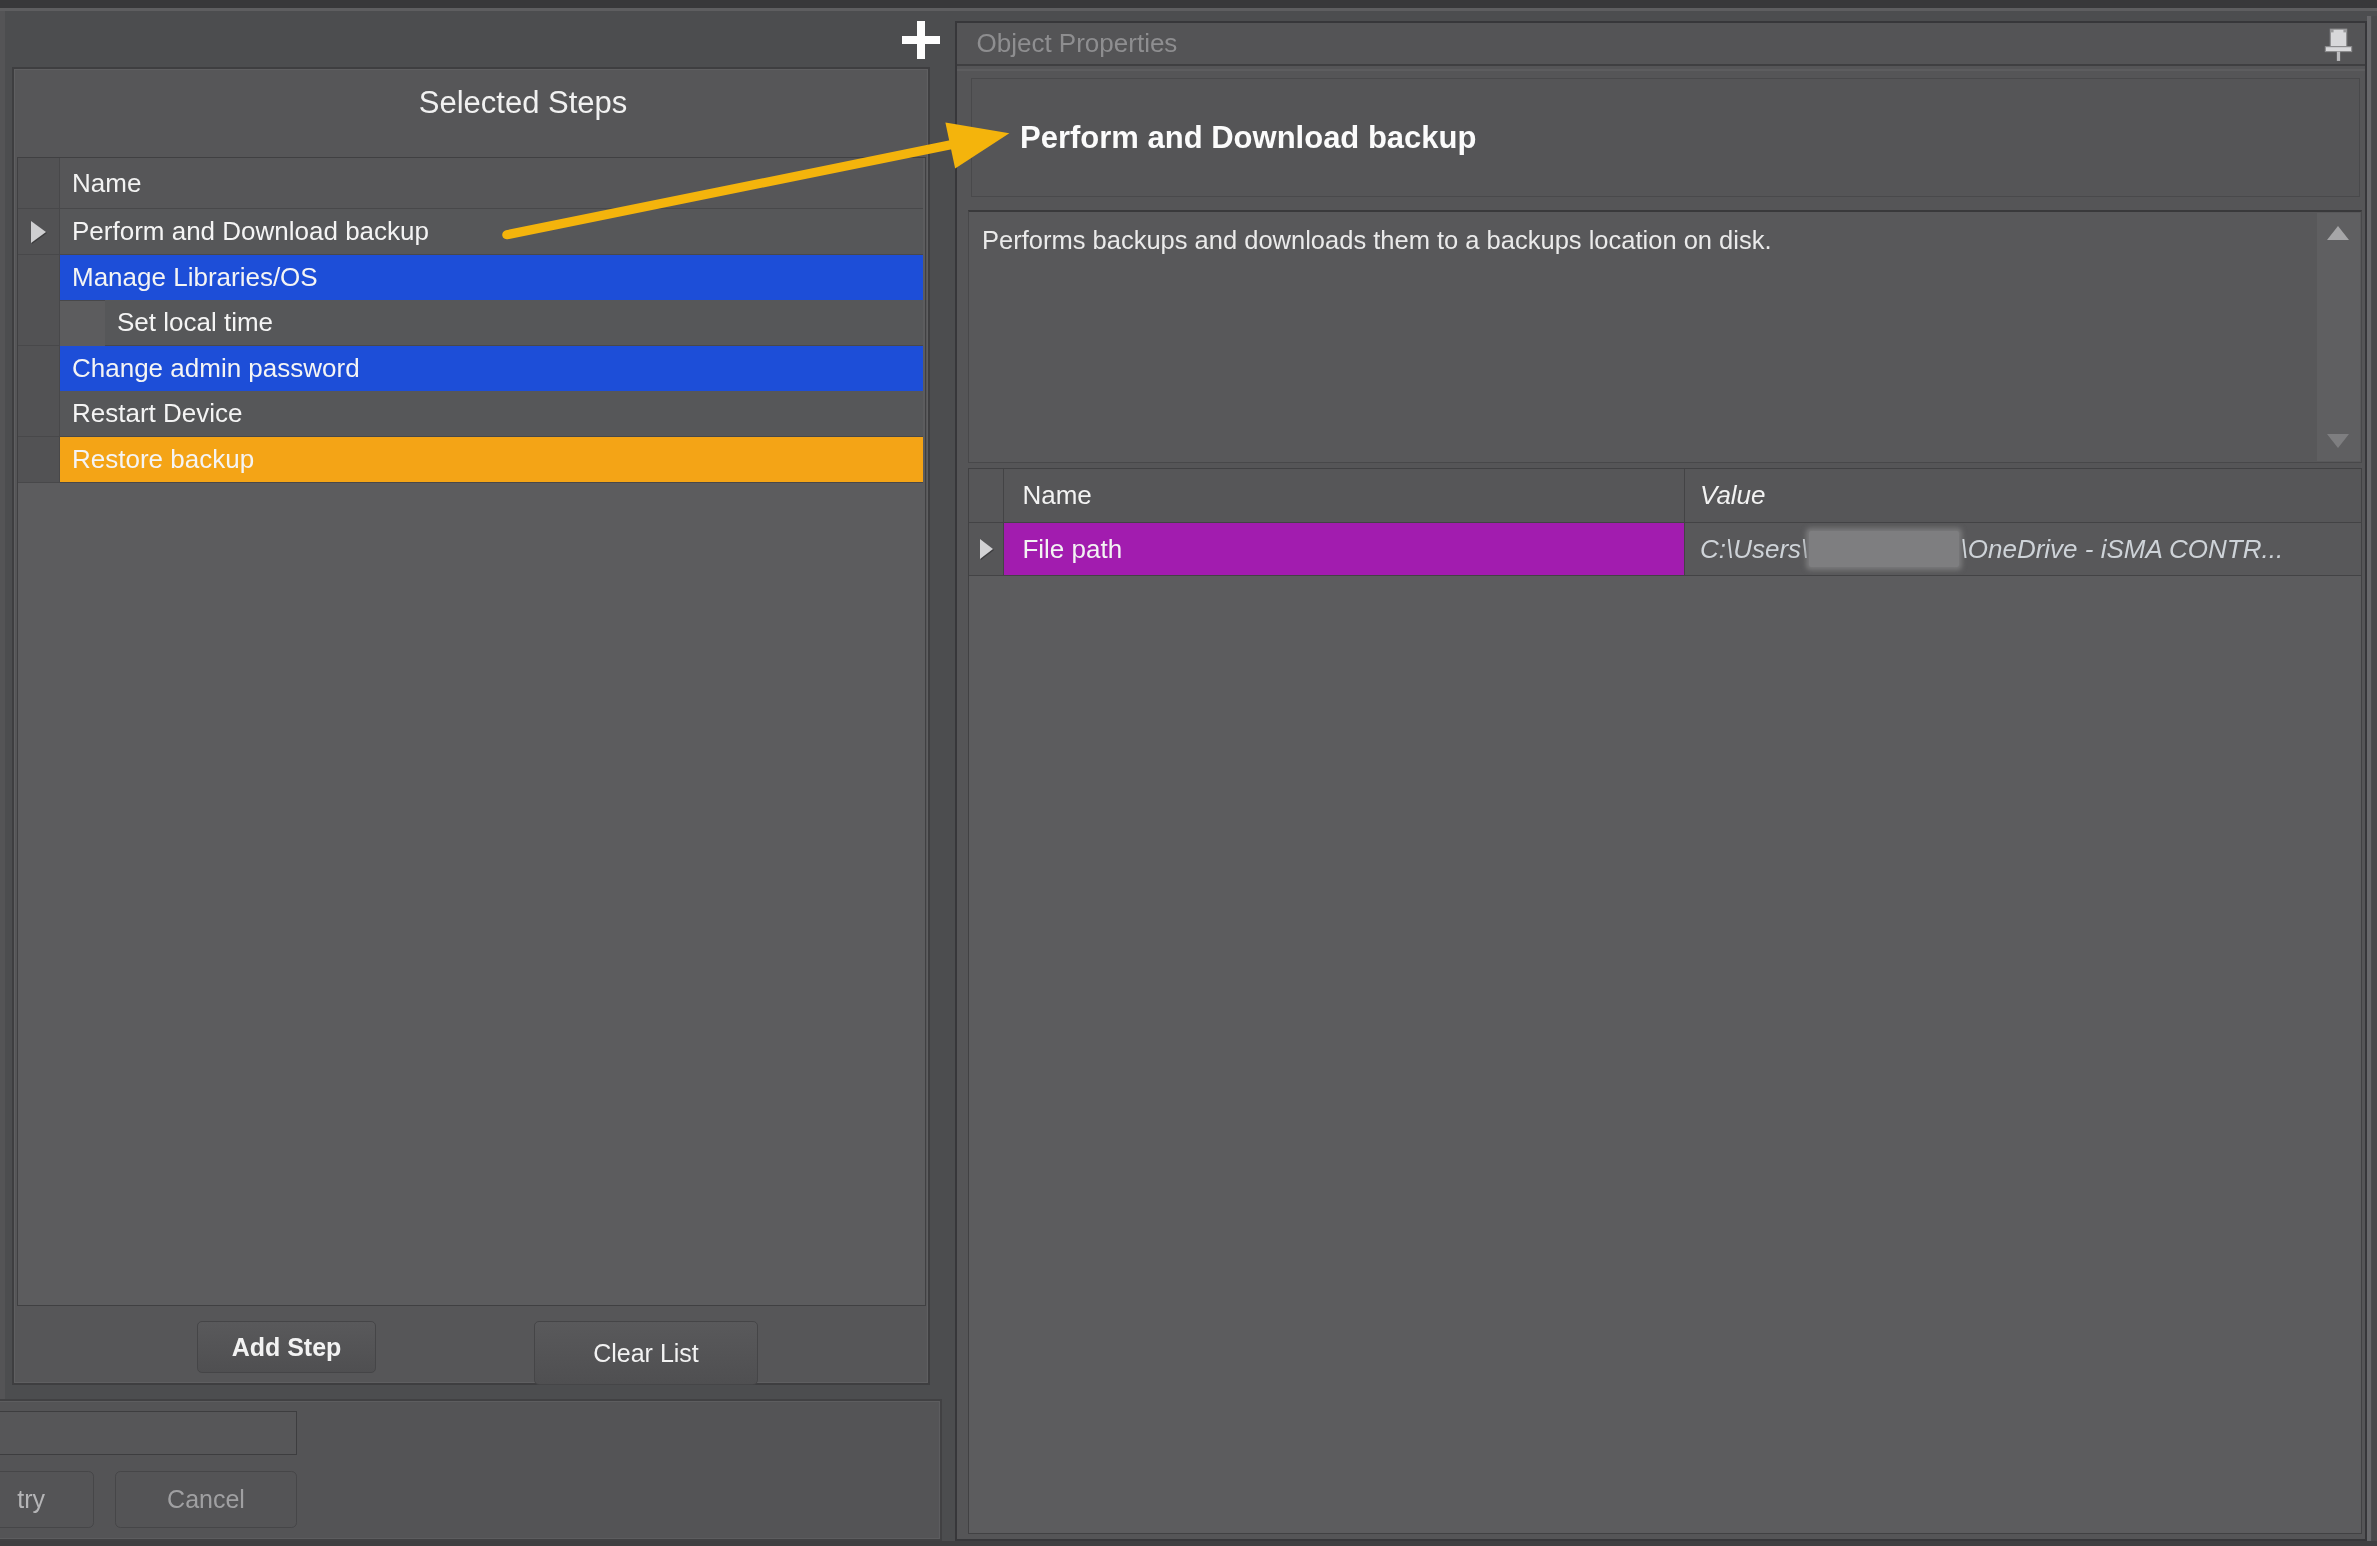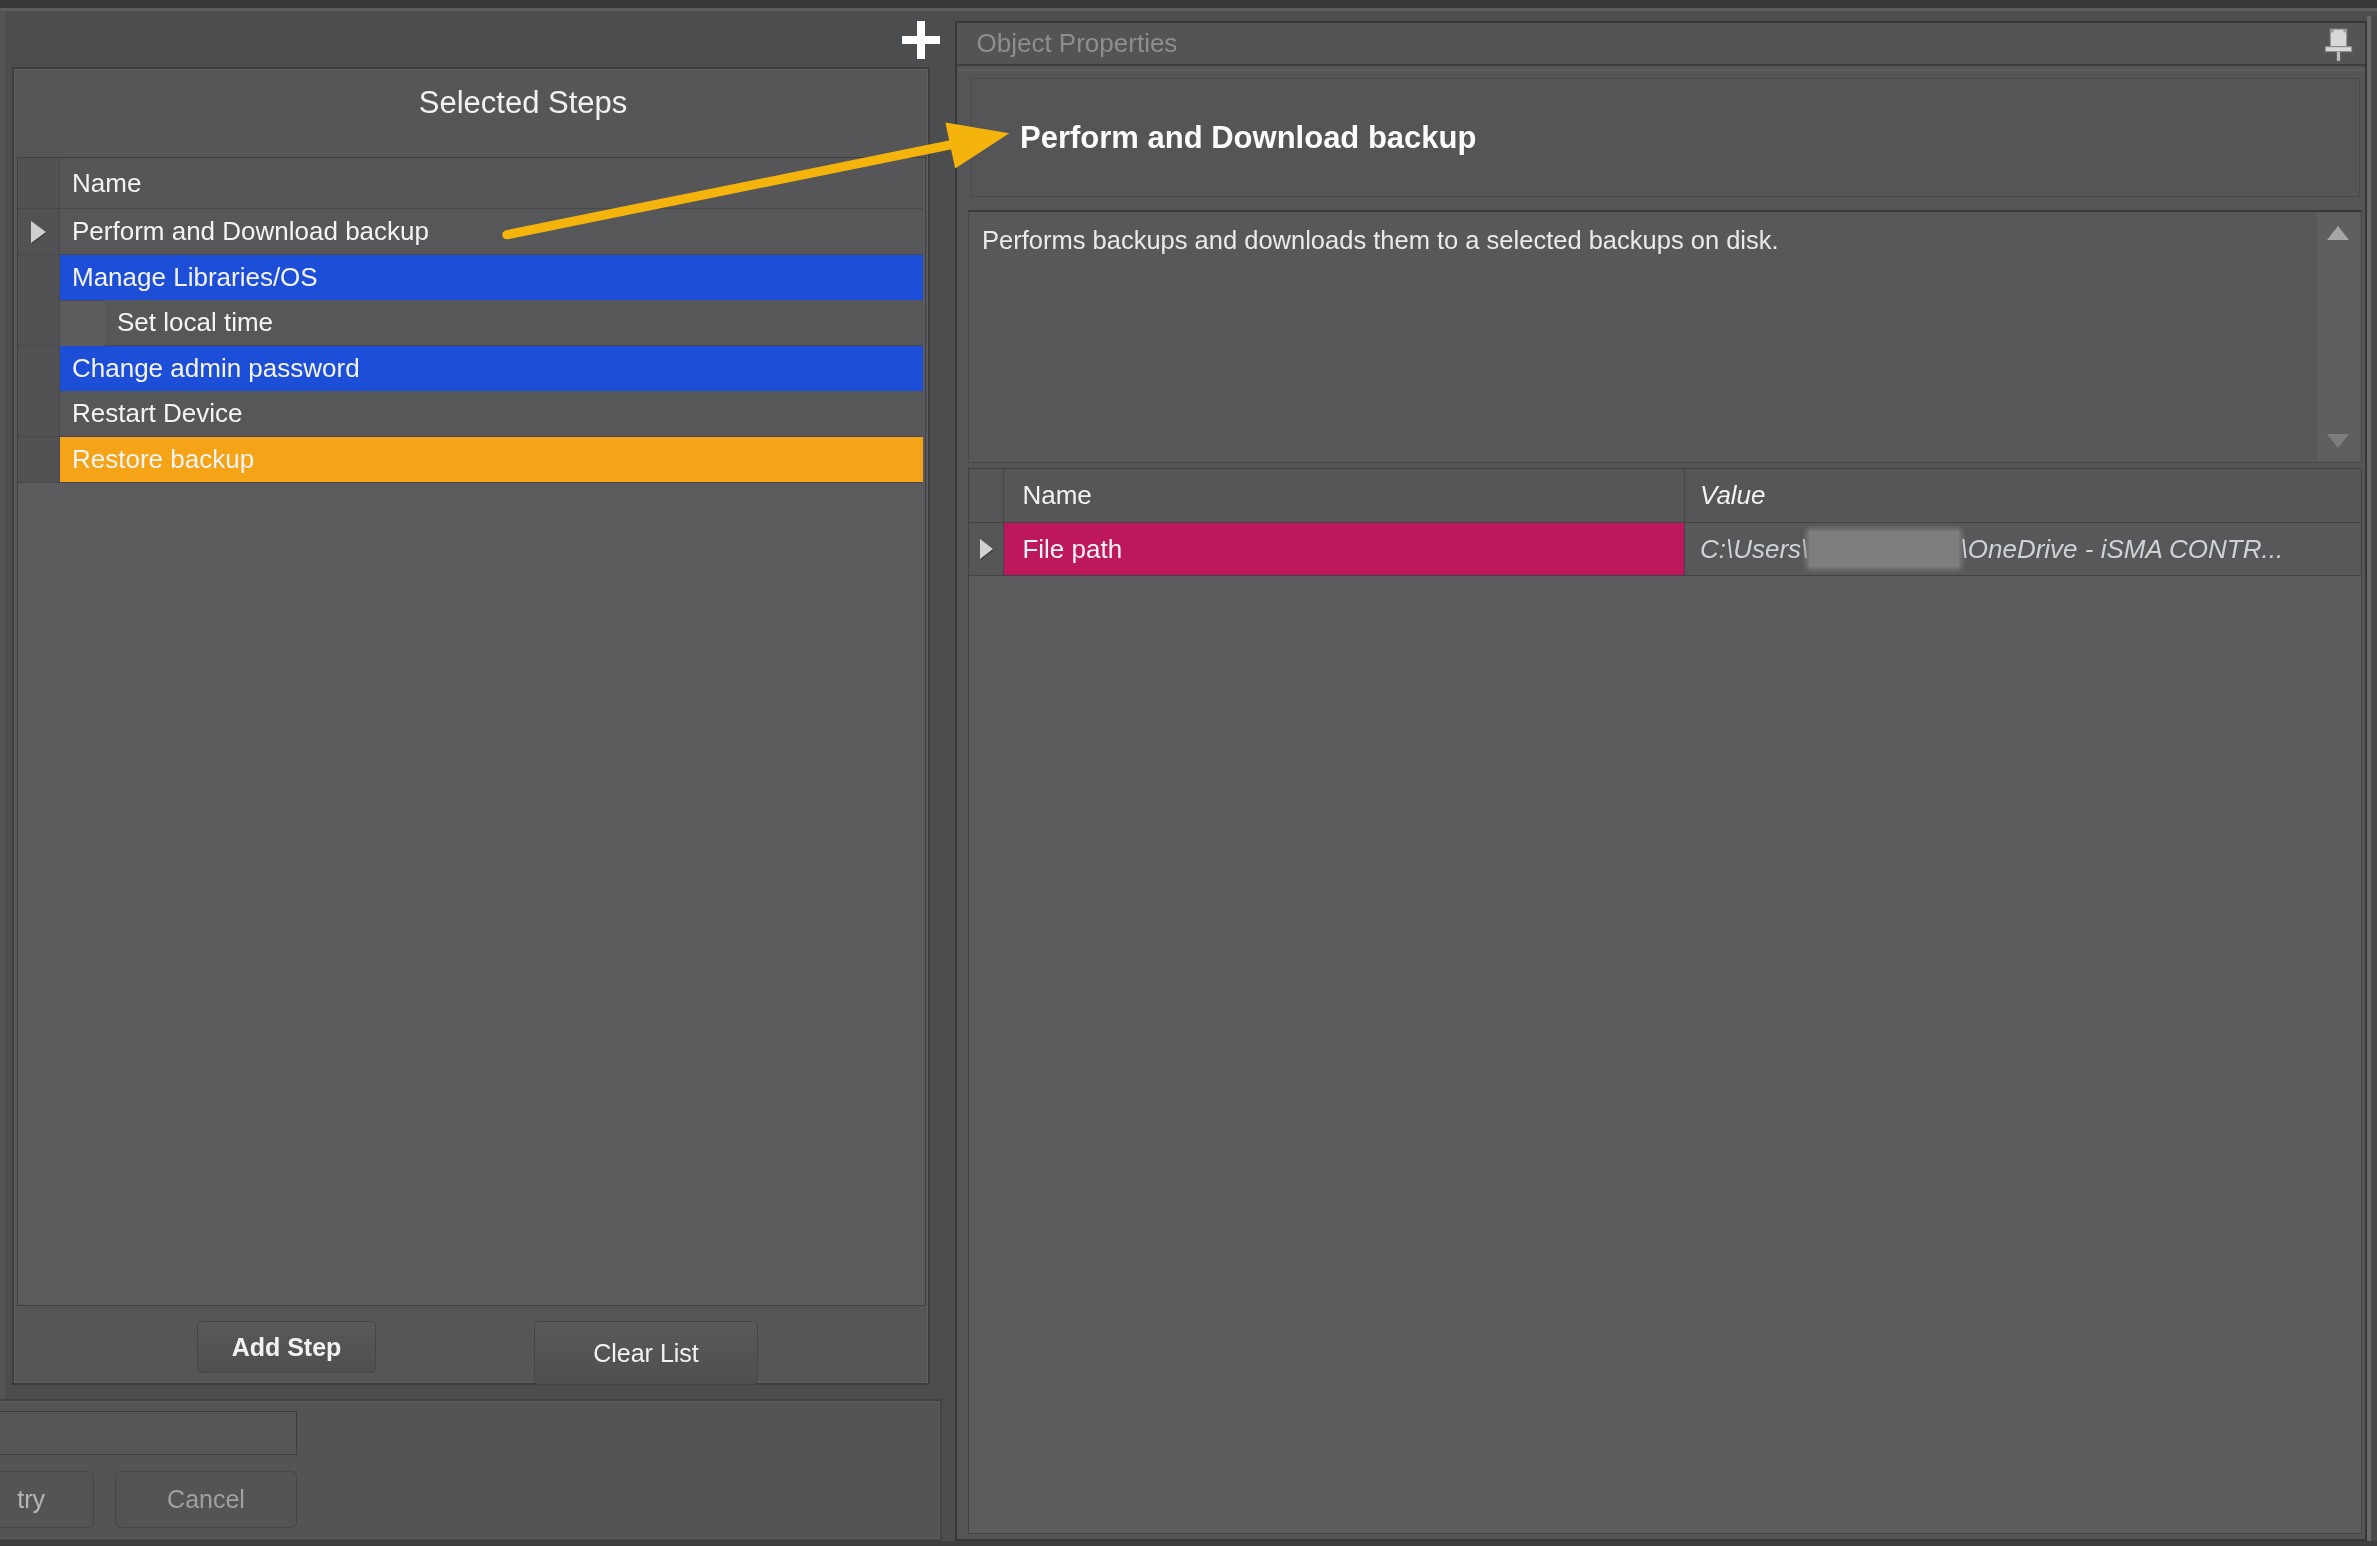--- a/index.html
+++ b/index.html
@@ -126,21 +126,21 @@
     left:968px;top:468px;width:1394px;height:1066px;
     background:#5c5c5e;border:1.1px solid #414143;box-sizing:border-box;
   }
   .p-row{position:absolute;left:0;width:1392px;display:flex;}
   .p-selector{
     width:35px;flex:0 0 35px;background:#565658;box-sizing:border-box;
     border-right:1.6px solid #434345;border-bottom:1.6px solid #434345;
     display:flex;align-items:center;justify-content:center;
   }
   .p-name{
-    width:681px;flex:0 0 681px;box-sizing:border-box;background:#be185d;
+    width:681px;flex:0 0 681px;box-sizing:border-box;background:#a21caf;
     border-right:1.6px solid #434345;border-bottom:1.6px solid #434345;
     display:flex;align-items:center;padding-left:18.4px;
     color:#f3f3f3;font-size:26px;
   }
   .p-value{
     flex:1;box-sizing:border-box;background:#58585a;
     border-bottom:1.6px solid #434345;
     display:flex;align-items:center;padding-left:15px;
     color:#ced3d8;font-size:26px;white-space:nowrap;overflow:hidden;font-style:italic;
   }
@@ -234,21 +234,21 @@
     <rect x="39" y="2" width="6" height="6" fill="#9a9a9c"></rect>
     <rect x="6" y="34" width="48" height="9" fill="#d8d8da" stroke="#8a8a8c" stroke-width="2"></rect>
     <rect x="27" y="43" width="6" height="17" fill="#bdbdbf"></rect>
   </svg>
 
   <div class="abs op-title-box">
     <span class="op-title-text">Perform and Download backup</span>
   </div>
 
   <div class="abs op-desc">
-    <div class="op-desc-text">Performs backups and downloads them to a selected backups on disk.</div>
+    <div class="op-desc-text">Performs backups and downloads them to a backups location on disk.</div>
     <div class="op-scrollbar">
       <div class="scroll-up"></div>
       <div class="scroll-down"></div>
     </div>
   </div>
 
   <div class="abs prop-table">
     <div class="p-row p-header" style="top:0;height:54px;">
       <div class="p-selector"></div>
       <div class="p-name">Name</div>

